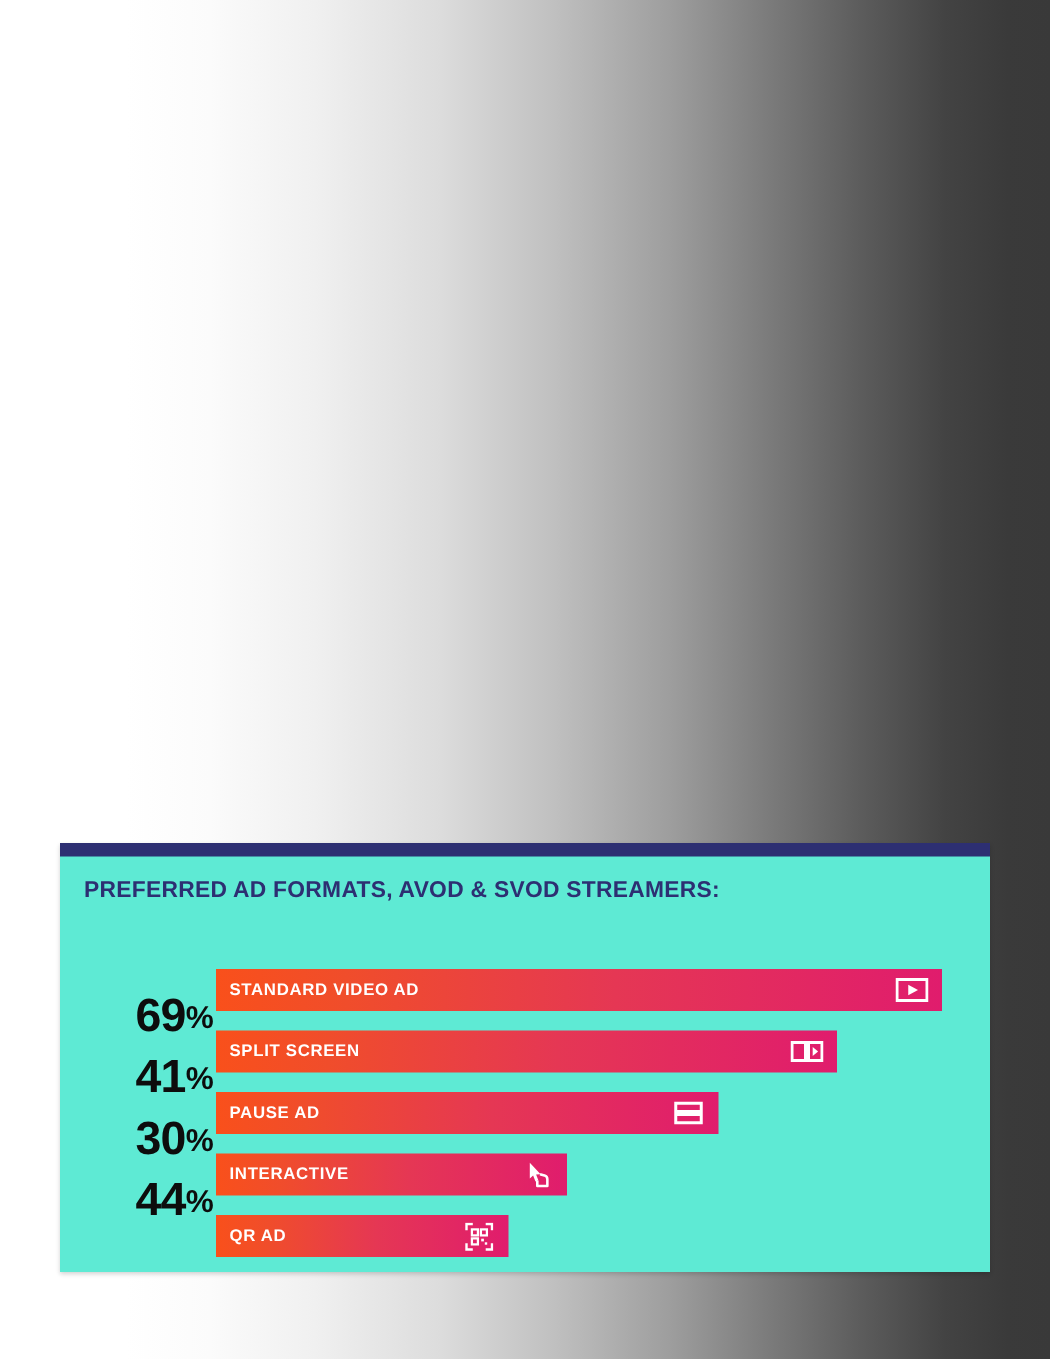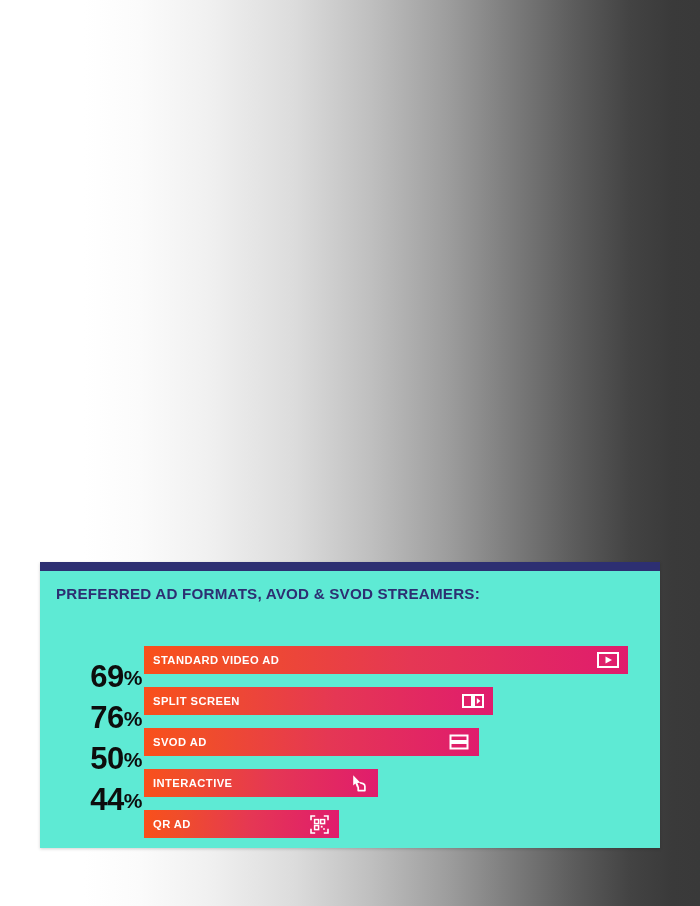--- a/index.html
+++ b/index.html
@@ -151,50 +151,50 @@
             <polygon points="8.5,4.5 15,8 8.5,11.5" fill="#ffffff"></polygon>
           </svg>
         </span>
       </div>
     </div>
 
     <div class="chart-row">
       <div class="row-percent">
         <span class="pct-num">69</span><span class="pct-sign">%</span>
       </div>
-      <div class="row-bar" style="width:349px">
+      <div class="row-bar" style="width:414px">
         <span class="row-label">SPLIT SCREEN</span>
         <span class="row-icon">
           <svg width="22" height="16" viewBox="0 0 22 16">
             <rect x="1" y="2" width="9" height="12" fill="none" stroke="#ffffff" stroke-width="2"></rect>
             <rect x="12" y="2" width="9" height="12" fill="none" stroke="#ffffff" stroke-width="2"></rect>
             <polygon points="14.8,5 18.4,8 14.8,11" fill="#ffffff"></polygon>
           </svg>
         </span>
       </div>
     </div>
 
     <div class="chart-row">
       <div class="row-percent">
-        <span class="pct-num">76</span><span class="pct-sign">%</span>
+        <span class="pct-num">41</span><span class="pct-sign">%</span>
       </div>
       <div class="row-bar" style="width:335px">
-        <span class="row-label">SVOD AD</span>
+        <span class="row-label">PAUSE AD</span>
         <span class="row-icon">
           <svg width="20" height="16" viewBox="0 0 20 16">
             <rect x="1.5" y="1.5" width="17" height="5.5" fill="none" stroke="#ffffff" stroke-width="2"></rect>
             <rect x="1.5" y="9" width="17" height="5.5" fill="none" stroke="#ffffff" stroke-width="2"></rect>
           </svg>
         </span>
       </div>
     </div>
 
     <div class="chart-row">
       <div class="row-percent">
-        <span class="pct-num">50</span><span class="pct-sign">%</span>
+        <span class="pct-num">30</span><span class="pct-sign">%</span>
       </div>
       <div class="row-bar" style="width:234px">
         <span class="row-label">INTERACTIVE</span>
         <span class="row-icon">
           <svg width="19" height="18" viewBox="0 0 19 18">
             <path d="M4.2,1.2 L4.2,11.6 L6.4,9.6 L8.0,13.6 L9.9,12.8 L8.4,9.0 L11.4,8.8 Z" fill="#ffffff"></path>
             <path d="M11.0,8.8 L14.0,9.6 C15.3,10.0 15.9,10.9 15.9,12.2 L15.9,16.6
                      L9.2,16.6 L9.2,13.0" fill="none" stroke="#ffffff" stroke-width="1.7" stroke-linejoin="round"></path>
           </svg>
         </span>

